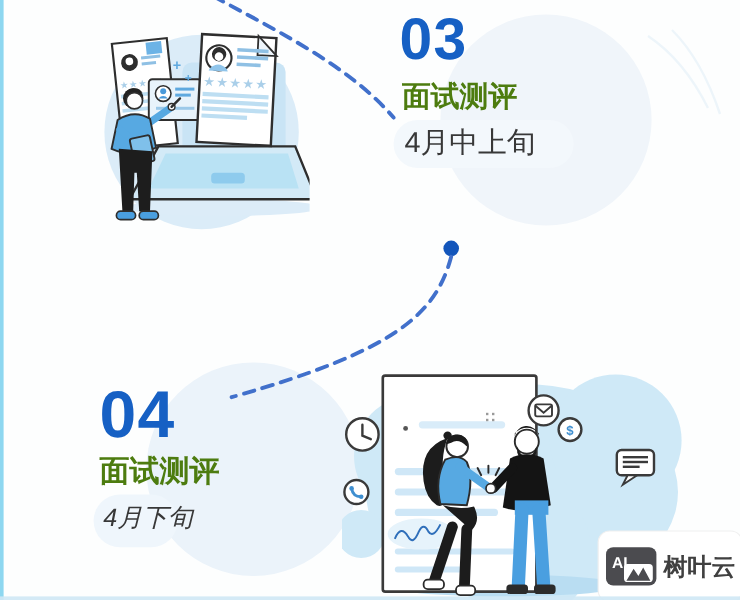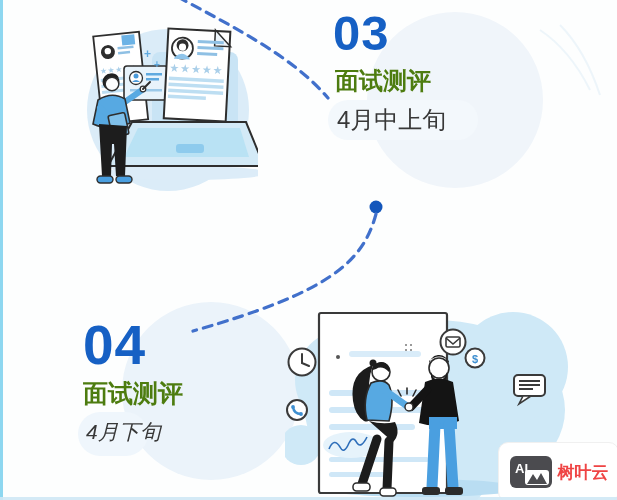--- a/index.html
+++ b/index.html
@@ -22,21 +22,21 @@
   .title-03{left:335px;top:69px;font-size:24px;}
   .title-04{left:83px;top:381px;font-size:25px;}
   .step-date{position:absolute;font-weight:400;color:#383838;line-height:1;}
   .date-03{left:337px;top:108px;font-size:24px;}
   .date-04{left:86px;top:421px;font-size:21px;font-style:italic;}
   .abs{position:absolute;}
   
   .watermark{position:absolute;left:498px;top:442px;width:119px;height:58px;background:#ffffff;
              border-radius:10px;display:flex;align-items:center;justify-content:center;gap:5px;
              border:1px solid #f0f0f0;}
-  .wm-brand{font-size:17px;font-weight:700;color:#ef4444;}
+  .wm-brand{font-size:20px;font-weight:700;color:#404040;}
 </style>
 </head>
 <body>
 
 <div class="canvas">
 
   <div class="blob blob-03 abs"></div>
   <div class="blob blob-04 abs"></div>
   <div class="pill-03 abs"></div>
   <div class="pill-04 abs"></div>

